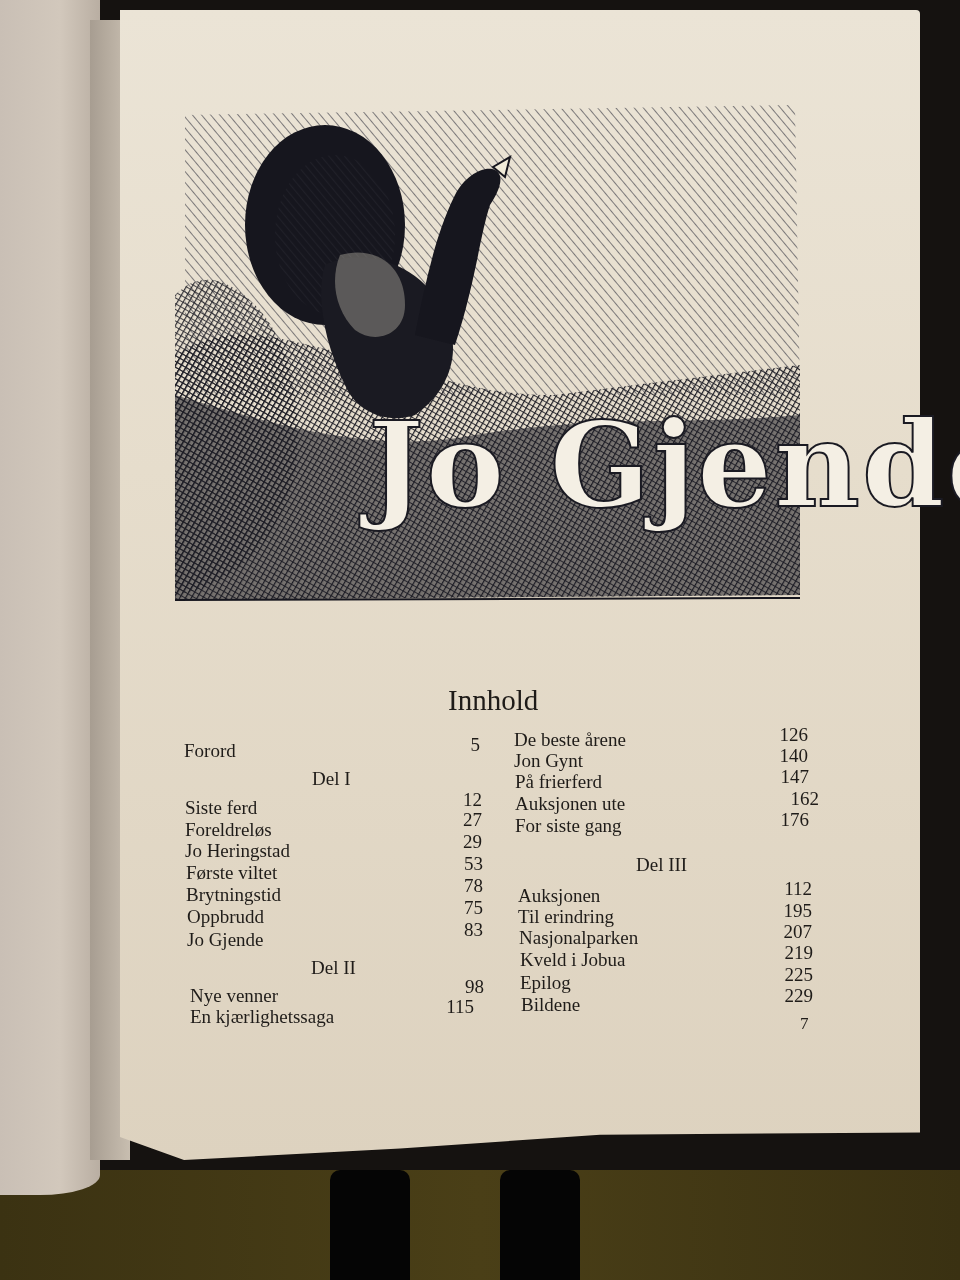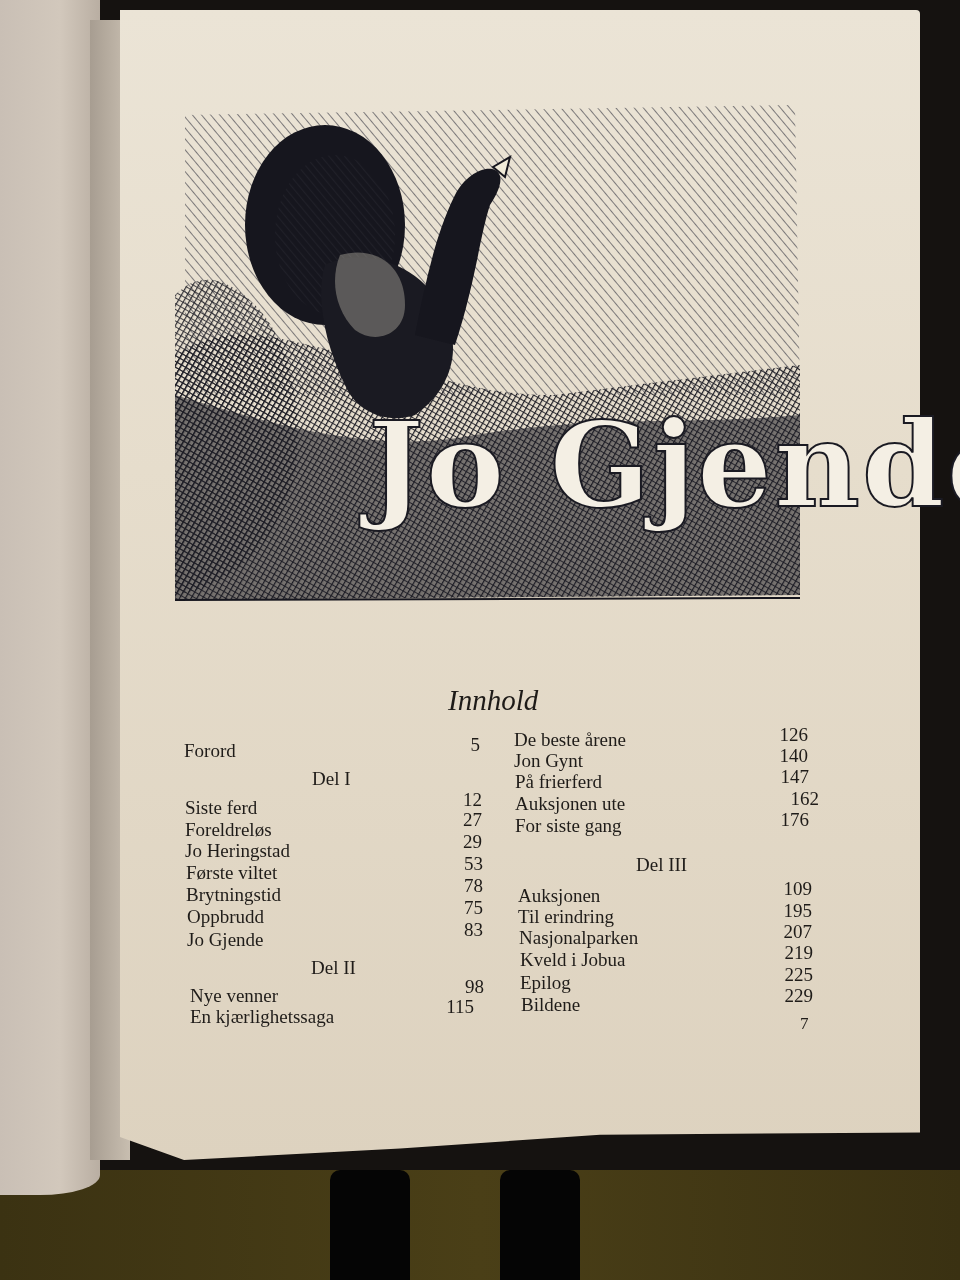--- a/index.html
+++ b/index.html
@@ -41,21 +41,21 @@
       position: absolute; left: 368px; top: 390px; width: 430px; height: 160px;
       color: #f4efe4;
       font-family: "DejaVu Serif", serif; font-weight: bold;
       font-size: 118px; line-height: 150px; letter-spacing: 2px;
       -webkit-text-stroke: 2px #1a1a22;
       white-space: nowrap;
     }
     
     .toc-heading {
       position: absolute; left: 448px; top: 684px;
-      font-style: italic; font-size: 29px; color: #1e1b18;
+      font-size: 29px; color: #1e1b18;
     }
     .col { position: absolute; color: #1f1c19; font-size: 19px; }
     .row { position: absolute; white-space: nowrap; }
     .num { position: absolute; text-align: right; width: 50px; white-space: nowrap; }
     .part { position: absolute; white-space: nowrap; }
     .folio { position: absolute; left: 800px; top: 1014px; font-size: 17px; color: #1f1c19; }
   </style>
 </head>
 <body>
 
@@ -154,21 +154,21 @@
 
   <div class="row" style="left:515px;top:793px">Auksjonen ute</div>
   <div class="num" style="left:769px;top:788px">162</div>
 
   <div class="row" style="left:515px;top:815px">For siste gang</div>
   <div class="num" style="left:759px;top:809px">176</div>
 
   <div class="part" style="left:636px;top:854px">Del III</div>
 
   <div class="row" style="left:518px;top:885px">Auksjonen</div>
-  <div class="num" style="left:762px;top:878px">109</div>
+  <div class="num" style="left:762px;top:878px">112</div>
 
   <div class="row" style="left:518px;top:906px">Til erindring</div>
   <div class="num" style="left:762px;top:900px">195</div>
 
   <div class="row" style="left:519px;top:927px">Nasjonalparken</div>
   <div class="num" style="left:762px;top:921px">207</div>
 
   <div class="row" style="left:520px;top:949px">Kveld i Jobua</div>
   <div class="num" style="left:763px;top:942px">219</div>
 

